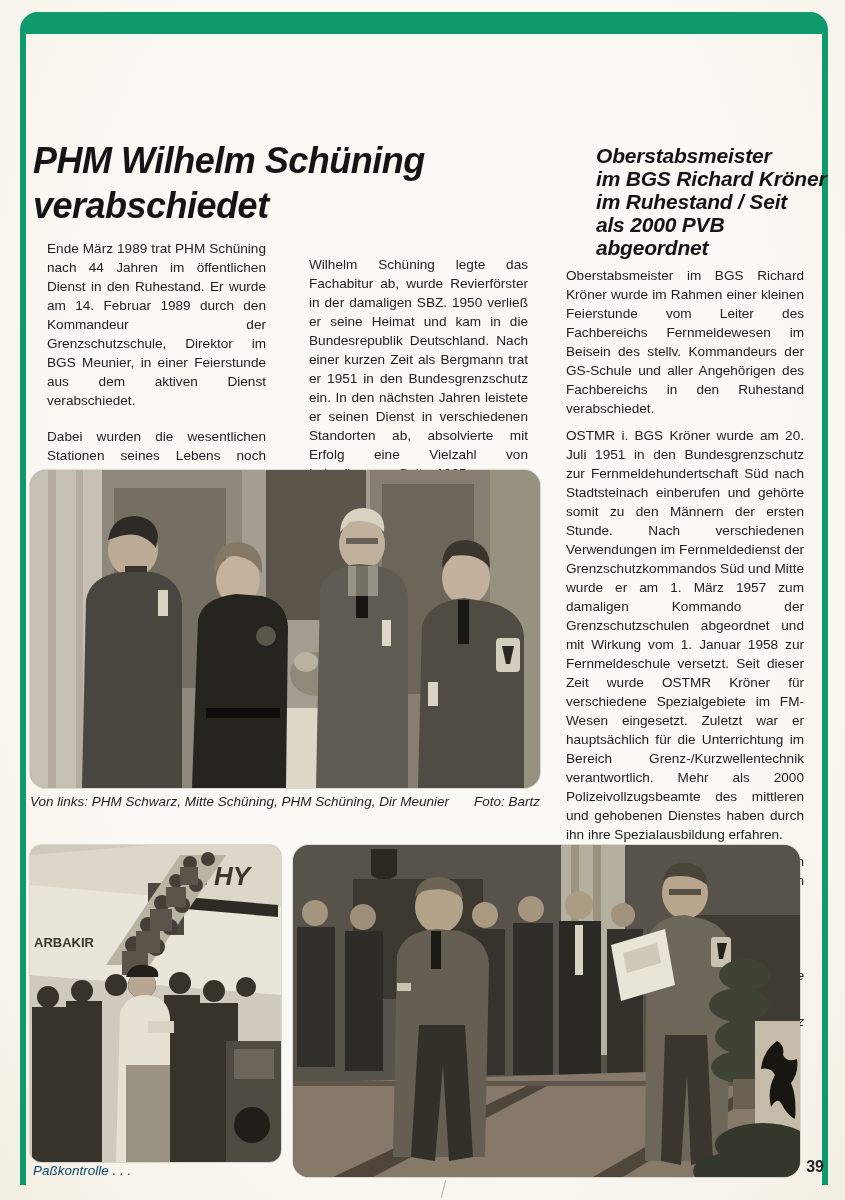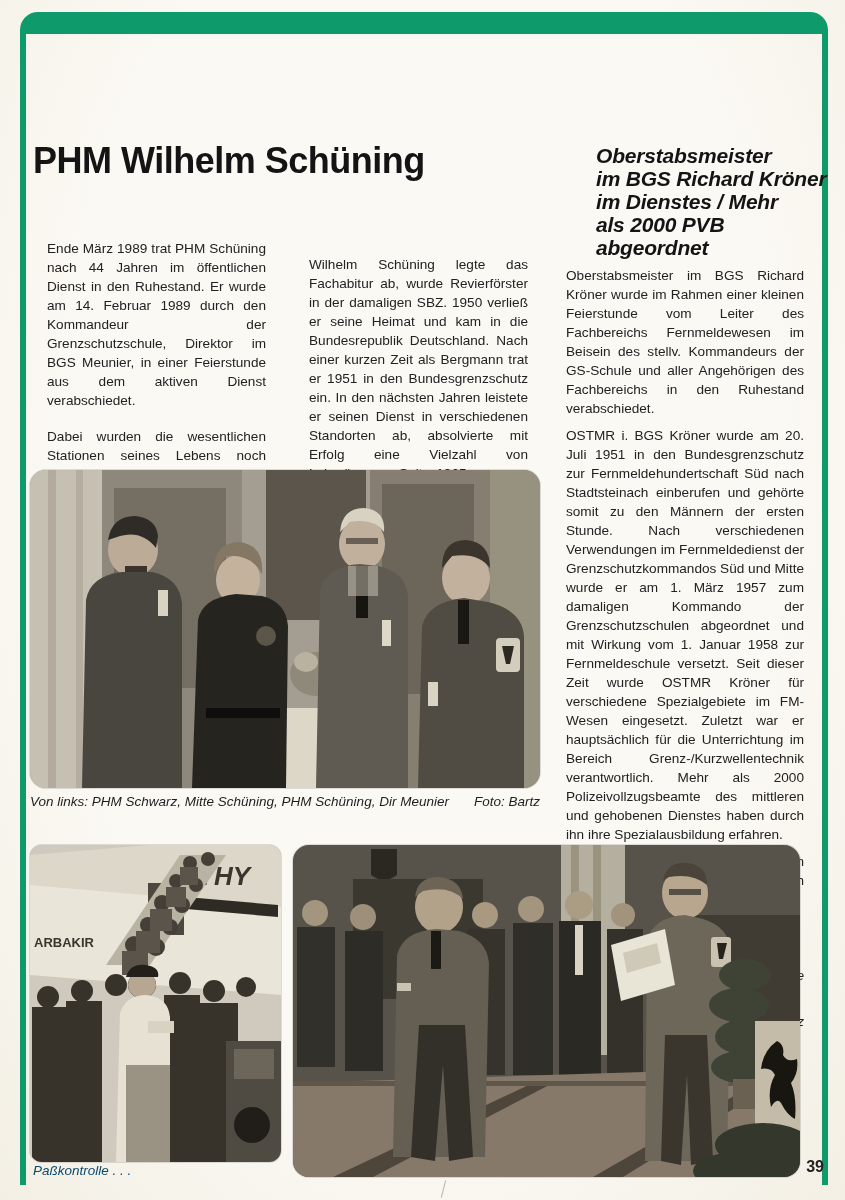--- a/index.html
+++ b/index.html
@@ -14,21 +14,21 @@
     position:absolute;left:20px;top:12px;width:808px;height:1173px;
     border-top:22px solid #0e9a6a;
     border-left:6px solid #0e9a6a;
     border-right:6px solid #0e9a6a;
     border-radius:18px 18px 0 0;
     box-sizing:border-box;
     pointer-events:none;
   }
   .headline-left{
     position:absolute;left:33px;top:138px;width:520px;
-    font-size:36px;line-height:45px;font-weight:bold;
+    font-size:36px;line-height:45px;font-weight:bold;font-style:italic;
     letter-spacing:-0.5px;color:#141414;
   }
   .col{
     position:absolute;width:253px;
     font-size:13.6px;line-height:19px;text-align:justify;color:#222;
     hyphens:auto;
   }
   .col p{margin:17px;}
   #col1{left:30px;top:222px;}
   #col2{left:292px;top:238px;}
@@ -73,36 +73,37 @@
     background:#b9b29e;transform:rotate(14deg);
   }
 </style>
 </head>
 <body>
 
 <div class="frame"></div>
 
 <div class="headline-left">
   <span>PHM Wilhelm Schüning</span><br>
+  <span>verabschiedet</span>
 </div>
 
 <div class="col" id="col1">
   <p>Ende März 1989 trat PHM Schüning nach 44 Jahren im öffentlichen Dienst in den Ruhestand. Er wurde am 14. Februar 1989 durch den Kommandeur der Grenzschutzschule, Direktor im BGS Meunier, in einer Feierstunde aus dem aktiven Dienst verabschiedet.</p>
   <p>Dabei wurden die wesentlichen Stationen seines Lebens noch einmal herausgestellt. PHM Schüning wurde in Mecklenburg geboren. 1944 wurde er mit allen seinen Schulkameraden in die Wehrmacht einberufen. Er geriet am 3. Mai 1945 in russische und nach gelungener Flucht in britische Gefangenschaft.</p>
 </div>
 
 <div class="col" id="col2">
   <p>Wilhelm Schüning legte das Fachabitur ab, wurde Revierförster in der damaligen SBZ. 1950 verließ er seine Heimat und kam in die Bundesrepublik Deutschland. Nach einer kurzen Zeit als Bergmann trat er 1951 in den Bundesgrenzschutz ein. In den nächsten Jahren leistete er seinen Dienst in verschiedenen Standorten ab, absolvierte mit Erfolg eine Vielzahl von Lehrgängen. Seit 1965 war er Bearbeiter Sicherheit und stellv. Geheimschutzbeauftragter der Zentralabteilung der Grenzschutzschule.</p>
   <p class="signature">P. K.</p>
 </div>
 
 <div class="headline-right">
   <span>Oberstabsmeister</span><br>
   <span>im BGS Richard Kröner</span><br>
-  <span>im Dienstes / Mehr</span><br>
+  <span>im Ruhestand / Seit</span><br>
   <span>als 2000 PVB</span><br>
   <span>abgeordnet</span>
 </div>
 
 <div class="right-col">
   <p>Oberstabsmeister im BGS Richard Kröner wurde im Rahmen einer kleinen Feierstunde vom Leiter des Fachbereichs Fernmeldewesen im Beisein des stellv. Kommandeurs der GS-Schule und aller Angehörigen des Fachbereichs in den Ruhestand verabschiedet.</p>
   <p>OSTMR i. BGS Kröner wurde am 20. Juli 1951 in den Bundesgrenzschutz zur Fernmeldehundertschaft Süd nach Stadtsteinach einberufen und gehörte somit zu den Männern der ersten Stunde. Nach verschiedenen Verwendungen im Fernmeldedienst der Grenzschutzkommandos Süd und Mitte wurde er am 1. März 1957 zum damaligen Kommando der Grenzschutzschulen abgeordnet und mit Wirkung vom 1. Januar 1958 zur Fernmeldeschule versetzt. Seit dieser Zeit wurde OSTMR Kröner für verschiedene Spezialgebiete im FM-Wesen eingesetzt. Zuletzt war er hauptsächlich für die Unterrichtung im Bereich Grenz-/Kurzwellentechnik verantwortlich. Mehr als 2000 Polizeivollzugsbeamte des mittleren und gehobenen Dienstes haben durch ihn ihre Spezialausbildung erfahren.</p>
   <p>Sein Sachverstand wurde auch bei den Polizeibeamten der Länder hoch geschätzt.</p>
   <p class="note">Unser Bild unten:</p>
   <p class="photo-caption-italic">Aushändigung der Entlassungsurkunde durch den Fachbereichsleiter</p>

